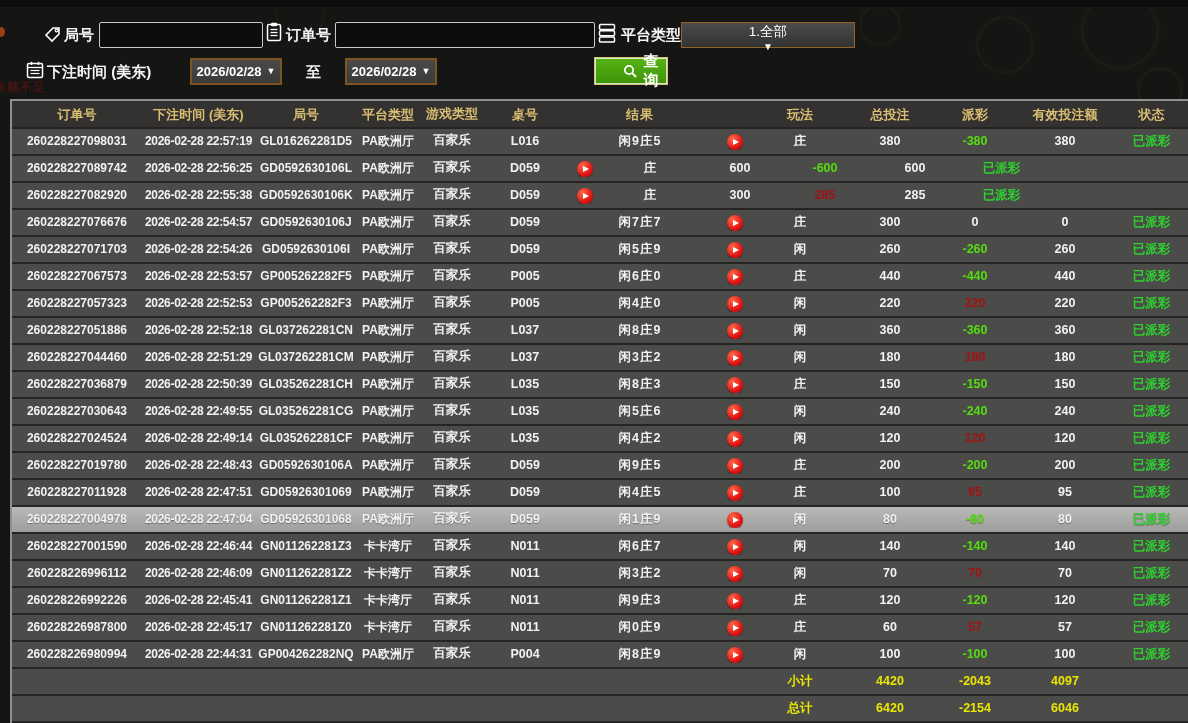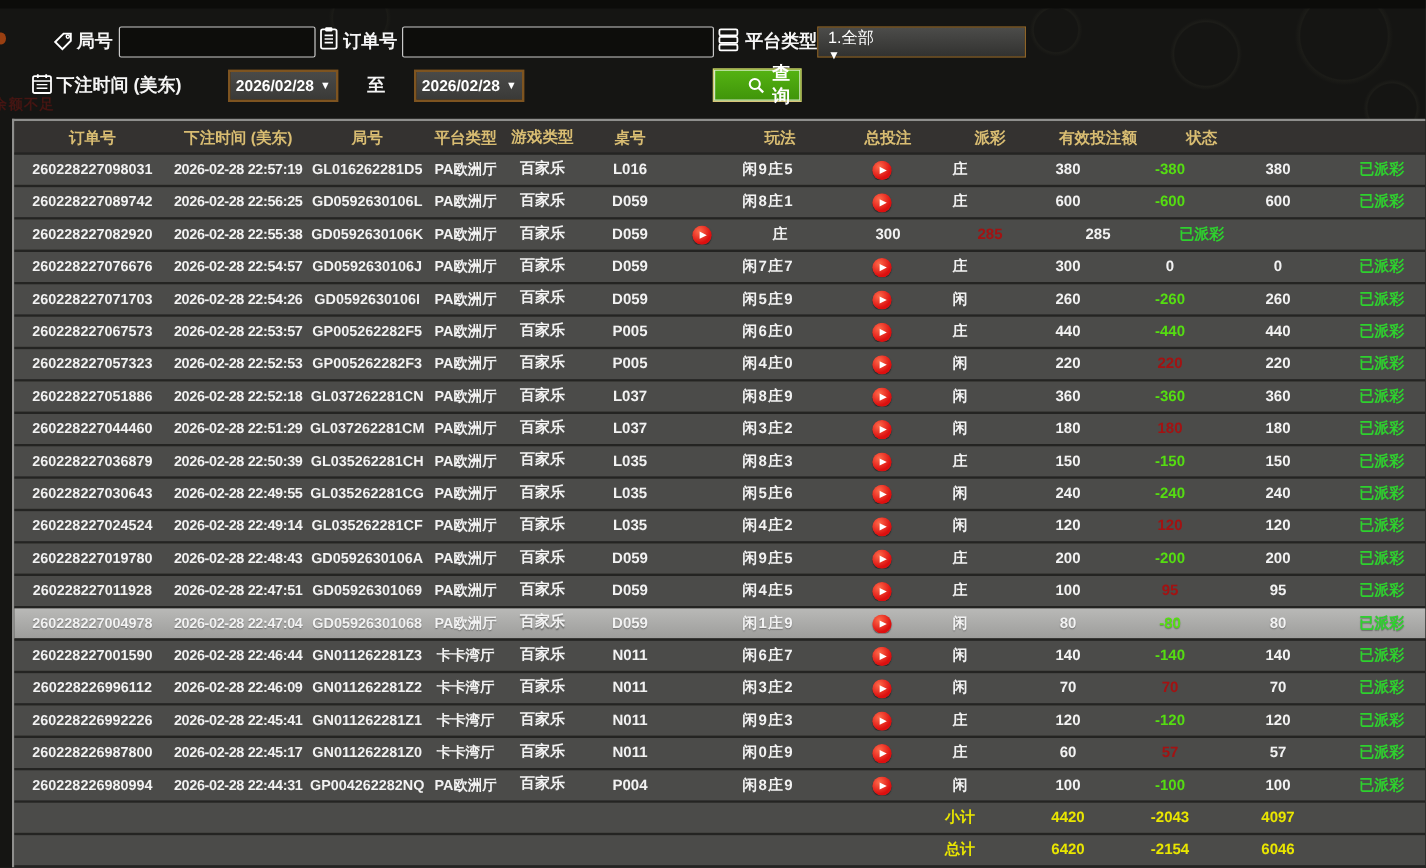--- a/index.html
+++ b/index.html
@@ -29,21 +29,21 @@
   .ficon{position:absolute;}
   .ficon svg{display:block;}
   .finput{position:absolute;height:24px;background:#0d0d0b;border:1px solid #c9c9c9;
     border-radius:2px;color:#eee;font-size:13px;padding:0 6px;outline:none;box-sizing:content-box;}
   .date-select{position:absolute;height:27px;background:linear-gradient(#4a4a48,#3a3a38);
     border:2px solid #7e5420;color:#fff;font-size:13px;font-weight:bold;
     display:flex;align-items:center;justify-content:center;gap:5px;cursor:pointer;box-sizing:border-box;}
   .date-select .arr{font-size:9px;line-height:1;}
   .plat-select{position:absolute;height:26px;background:linear-gradient(#4c4c4a,#323230);
     border:1px solid #8e6428;color:#fff;font-size:13.5px;
-    display:flex;align-items:flex-start;cursor:pointer;box-sizing:border-box;padding:0 8px;flex-direction:column;}
+    display:flex;align-items:center;cursor:pointer;box-sizing:border-box;padding:0 8px;flex-direction:column;}
   .plat-select .val{flex:1;}
   .plat-select .arr{font-size:10px;}
   .query-btn{position:absolute;height:28px;background:linear-gradient(#55b312,#3f940a);
     background-color:#49a00e;border:1px solid #d8c478;box-shadow:inset 0 0 0 1px rgba(255,255,255,.75);
     color:#fff;font-size:15px;font-weight:bold;display:flex;align-items:center;justify-content:center;
     gap:3px;cursor:pointer;box-sizing:border-box;}
 
   
   .btable{position:absolute;left:10px;top:99px;width:1176px;
     border-left:2px solid #8f8f8d;border-top:2px solid #8f8f8d;background:#2a2a28;}
@@ -153,20 +153,21 @@
 </button>
 
 <div class="btable">
   <div class="tr hdr">
       <span class="cell c0">订单号</span>
       <span class="cell c1">下注时间 (美东)</span>
       <span class="cell c2">局号</span>
       <span class="cell c3">平台类型</span>
       <span class="cell c4">游戏类型</span>
       <span class="cell c5">桌号</span>
+      <span class="cell c6">结果</span>
       <span class="cell c7"></span>
       <span class="cell c8">玩法</span>
       <span class="cell c9">总投注</span>
       <span class="cell c10">派彩</span>
       <span class="cell c11">有效投注额</span>
       <span class="cell c12">状态</span>
     </div>
   <div id="tbody">
       <div class="tr">
         <span class="cell c0">260228227098031</span>
@@ -187,21 +188,20 @@
         <span class="cell c11">380</span>
         <span class="cell c12 status-paid">已派彩</span>
       </div>
       <div class="tr">
         <span class="cell c0">260228227089742</span>
         <span class="cell c1">2026-02-28 22:56:25</span>
         <span class="cell c2">GD0592630106L</span>
         <span class="cell c3">PA欧洲厅</span>
         <span class="cell c4">百家乐</span>
         <span class="cell c5">D059</span>
-        <span class="cell c6">闲8庄1</span>
         <span class="cell c7">
           <span class="play-btn">
             <span class="tri"></span>
           </span>
         </span>
         <span class="cell c8">庄</span>
         <span class="cell c9">600</span>
         <span class="cell c10 pay-neg">-600</span>
         <span class="cell c11">600</span>
         <span class="cell c12 status-paid">已派彩</span>

